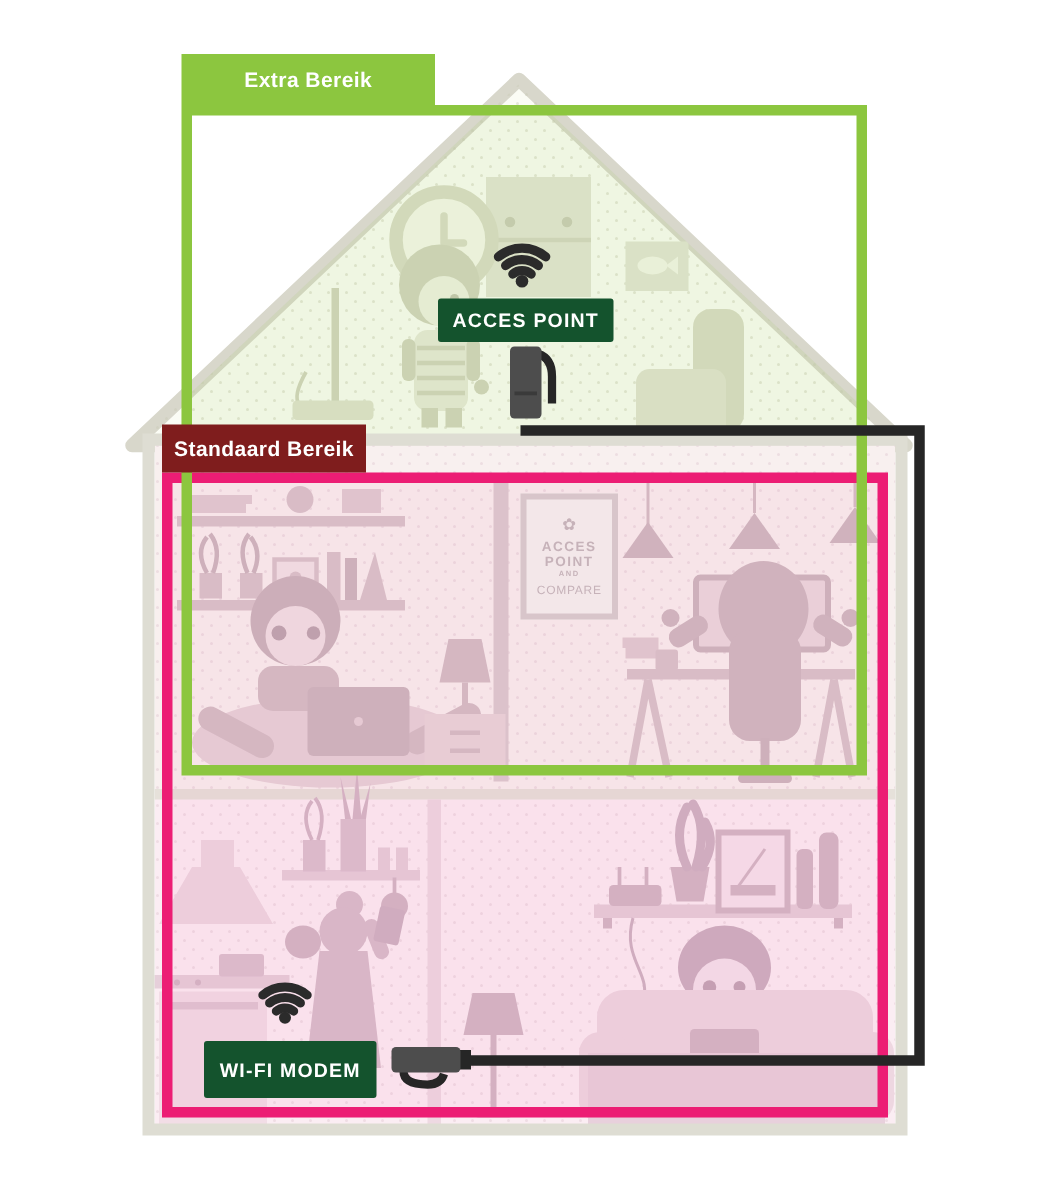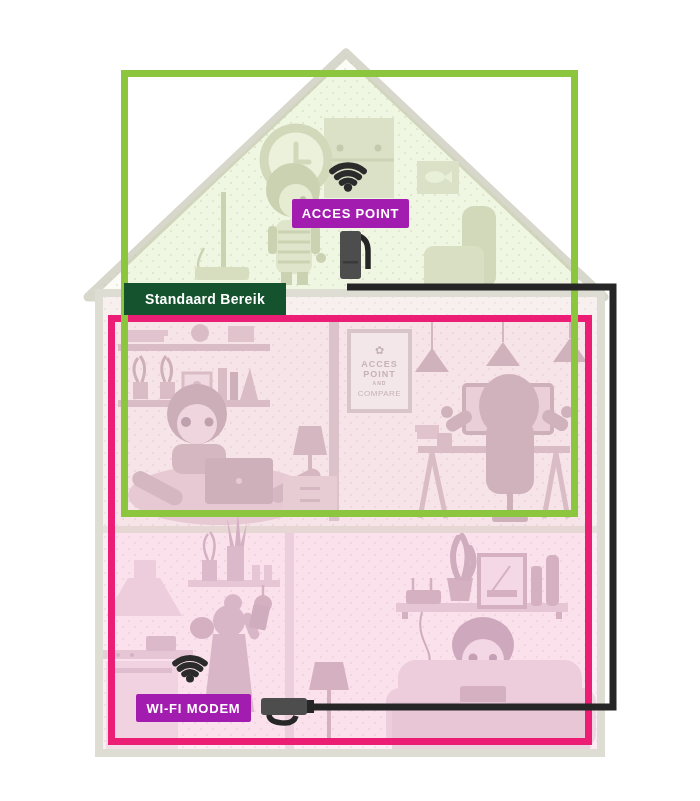--- a/index.html
+++ b/index.html
@@ -14,27 +14,27 @@
   .poster .rose{font-size:11px;margin-bottom:2px;}
   .poster .l1,.poster .l2{font-size:9px;font-weight:700;letter-spacing:1px;}
   .poster .l3{font-size:5px;font-weight:700;margin:2px 0;letter-spacing:1px;}
   .poster .l4{font-size:8px;font-weight:400;letter-spacing:.5px;}
   .zone{position:absolute;box-sizing:border-box;background:transparent;}
   .zone.pink{left:108px;top:315px;width:484px;height:430px;border:7px solid #ec1d74;z-index:3;}
   .zone.green{left:121px;top:70px;width:457px;height:447px;border:7px solid #8cc63f;z-index:4;}
   .zone-label{position:absolute;z-index:5;display:flex;align-items:center;justify-content:center;
               color:#ffffff;font-weight:700;font-size:14px;letter-spacing:.3px;}
   .zone-label.green{left:121px;top:36px;width:169px;height:34px;background:#8cc63f;}
-  .zone-label.pink{left:124px;top:283px;width:162px;height:32px;background:#14532d;}
+  .zone-label.pink{left:108px;top:283px;width:136px;height:32px;background:#7f1d1d;}
   .layer-top{z-index:6;}
   .device-label{position:absolute;z-index:7;display:flex;align-items:center;justify-content:center;
-                background:#a21caf;color:#ffffff;font-weight:700;font-size:13px;
+                background:#14532d;color:#ffffff;font-weight:700;font-size:13px;
                 letter-spacing:.8px;border-radius:2px;}
   .device-label.ap{left:292px;top:199px;width:117px;height:29px;}
-  .device-label.modem{left:136px;top:694px;width:115px;height:28px;}
+  .device-label.modem{left:136px;top:694px;width:115px;height:38px;}
 </style>
 </head>
 <body>
 
 <div class="stage">
 
   <svg class="layer-house" width="700" height="801" viewBox="0 0 700 801">
     <defs>
       <pattern id="dotsG" width="12" height="12" patternUnits="userSpaceOnUse">
         <circle cx="3" cy="3" r="1" fill="#c9cab6"></circle>
@@ -235,20 +235,21 @@
   <div class="poster">
     <div class="rose">✿</div>
     <div class="l1">ACCES</div>
     <div class="l2">POINT</div>
     <div class="l3">AND</div>
     <div class="l4">COMPARE</div>
   </div>
 
   <div class="zone pink"></div>
   <div class="zone green"></div>
+  <div class="zone-label green">Extra Bereik</div>
   <div class="zone-label pink">Standaard Bereik</div>
 
   <svg class="layer-top" width="700" height="801" viewBox="0 0 700 801">
     <path d="M 347 287 L 613 287 L 613 707 L 307 707" fill="none" stroke-width="7" stroke="#262626"></path>
     <path d="M 359 236 q 9 3 9 15 v 18" fill="none" stroke="#262626" stroke-width="5.5"></path>
     <rect x="340" y="231" width="21" height="48" rx="3" fill="#4d4d4d"></rect>
     <rect x="343" y="261" width="15" height="2.5" fill="#3a3a3a"></rect>
     <path d="M 269 714 Q 269 723 285 723 Q 294 723 296 716" fill="none" stroke="#262626" stroke-width="5.5"></path>
     <rect x="303" y="700" width="11" height="13" fill="#262626"></rect>
     <rect x="261" y="698" width="46" height="17" rx="3" fill="#4d4d4d"></rect>

